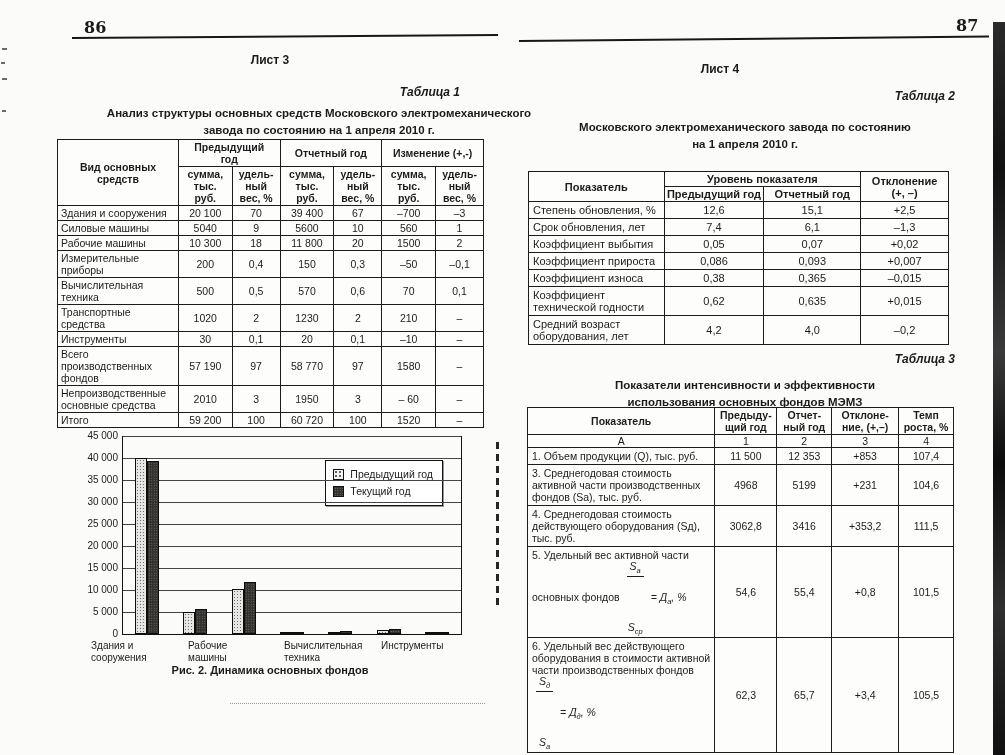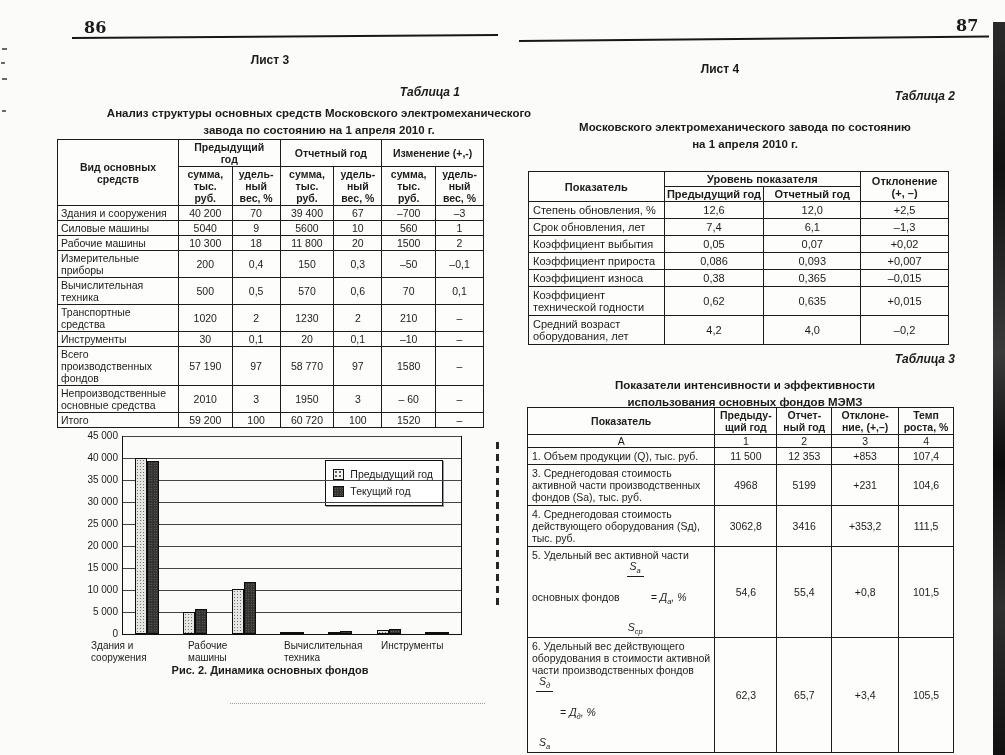--- a/index.html
+++ b/index.html
@@ -106,21 +106,21 @@
 тыс.
 руб.</th>
         <th class="pre">удель-
 ный
 вес, %</th>
       </tr>
     </thead>
     <tbody id="t1body">
         <tr>
           <td class="lbl">Здания и сооружения</td>
-          <td class="val">40 200</td>
+          <td class="val">20 100</td>
           <td class="val">70</td>
           <td class="val">39 400</td>
           <td class="val">67</td>
           <td class="val">–700</td>
           <td class="val">–3</td>
         </tr>
         <tr>
           <td class="lbl">Силовые машины</td>
           <td class="val">5040</td>
           <td class="val">9</td>
@@ -294,21 +294,21 @@
       </tr>
       <tr>
         <th>Предыдущий год</th>
         <th>Отчетный год</th>
       </tr>
     </thead>
     <tbody id="t2body">
         <tr>
           <td class="lbl">Степень обновления, %</td>
           <td class="val">12,6</td>
-          <td class="val">12,0</td>
+          <td class="val">15,1</td>
           <td class="val">+2,5</td>
         </tr>
         <tr>
           <td class="lbl">Срок обновления, лет</td>
           <td class="val">7,4</td>
           <td class="val">6,1</td>
           <td class="val">–1,3</td>
         </tr>
         <tr>
           <td class="lbl">Коэффициент выбытия</td>

